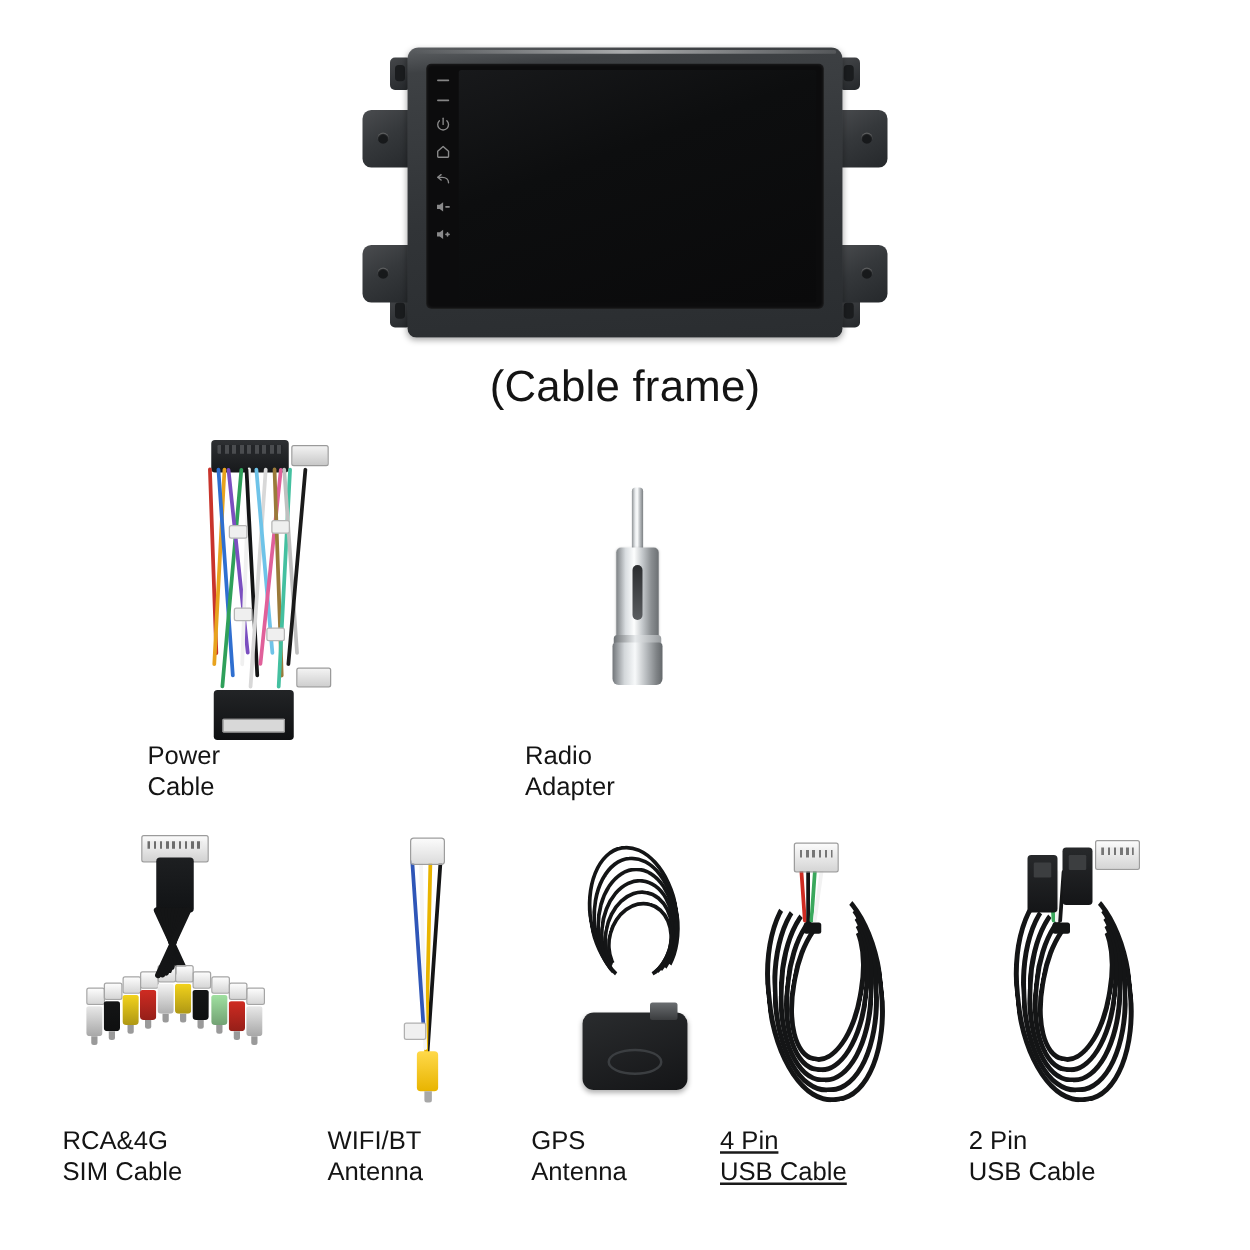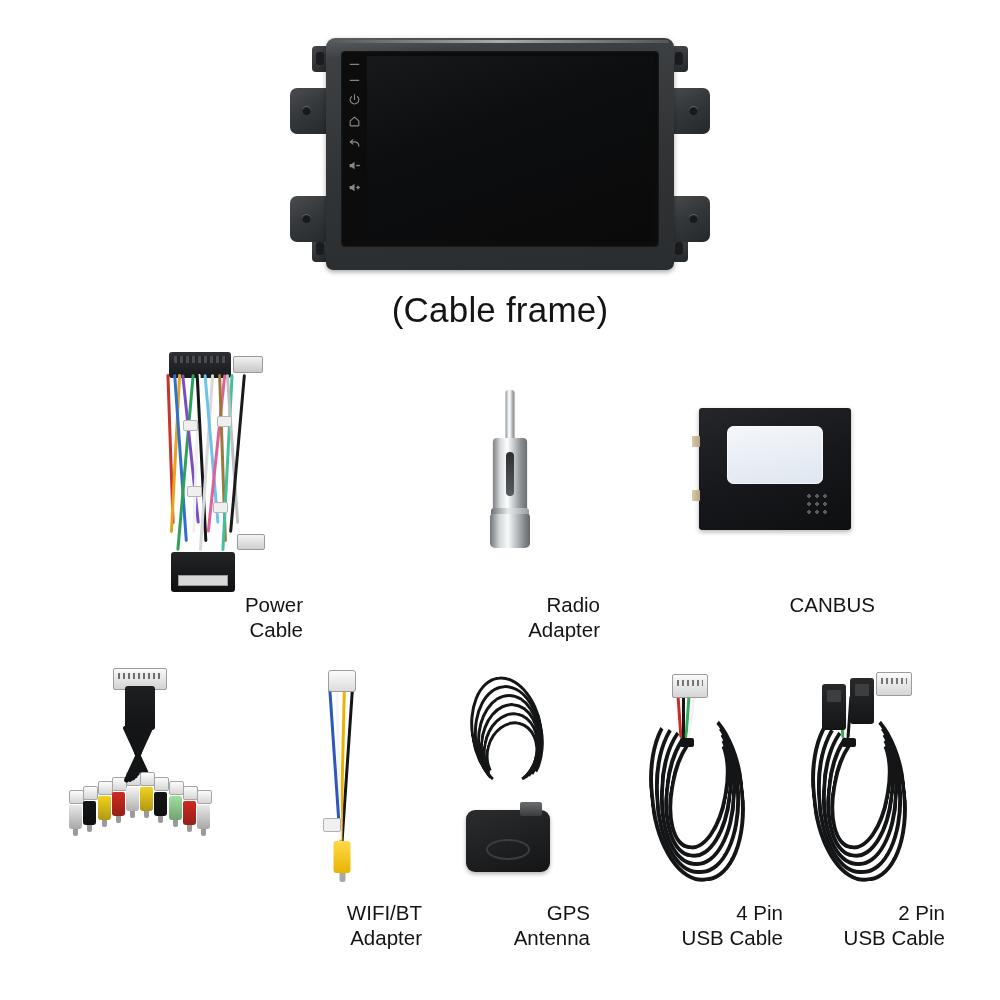--- a/index.html
+++ b/index.html
@@ -127,21 +127,21 @@
   .grid {
     position: absolute;
     left: 0;
     width: 1000px;
   }
   .row-mid { top: 352px; height: 300px; }
   .row-bot { top: 660px; height: 310px; }
 
   .cell {
     position: absolute;
-    text-align: right;
+    text-align: left;
   }
   .art {
     position: relative;
     margin: 0 auto;
   }
   .label {
     font-size: 20.5px;
     line-height: 25px;
     color: #141414;
     white-space: pre-line;
@@ -462,33 +462,20 @@
             <div class="ra-slot"></div>
           </div>
           <div class="ra-ring" style="top:118px;"></div>
           <div class="ra-base"></div>
         </div>
       </div>
       <div class="label">Radio
 Adapter</div>
     </div>
 
-    <div class="cell" style="left:675px; top:0; width:200px;">
-      <div class="art" style="width:152px;height:240px;">
-        <div style="position:absolute;left:0;top:56px;width:152px;height:122px;">
-          <div class="cb-box">
-            <div class="cb-ear" style="top:28px;"></div>
-            <div class="cb-ear" style="top:82px;"></div>
-            <div class="cb-label"></div>
-            <div class="cb-grille"></div>
-          </div>
-        </div>
-      </div>
-      <div class="label">CANBUS</div>
-    </div>
 
   </div>
 
   <div class="grid row-bot">
 
     <div class="cell" style="left:50px; top:0; width:180px;">
       <div class="art" style="width:160px;height:240px;">
         <div style="position:absolute;left:5px;top:8px;width:150px;height:208px;">
           <div class="rca-head"></div>
           <div class="rca-neck"></div>
@@ -549,39 +536,41 @@
               </div>
               <div class="rca-strand" style="left: 83.5px; top: 0px; height: 61.5px; transform: rotate(24.75deg);"></div>
               <div class="rca-plug" style="left: 131.9px; top: 64.25px;">
                 <div class="band"></div>
                 <div class="barrel" style="background:linear-gradient(180deg,#e8e8e8,rgba(0,0,0,.28)),#e8e8e8;"></div>
                 <div class="tip"></div>
               </div>
             </div>
         </div>
       </div>
+      <div class="label">RCA&amp;4G
+SIM Cable</div>
     </div>
 
     <div class="cell" style="left:262px; top:0; width:160px;">
       <div class="art" style="width:90px;height:240px;">
         <div style="position:absolute;left:0;top:10px;width:90px;height:212px;" id="wb-art">
             <div class="wb-wire" style="background: rgb(20, 21, 22); left: 48px; top: 18px; height: 176px; transform: rotate(3.9deg);"></div>
             <div class="wb-wire" style="background: rgb(232, 180, 0); left: 44px; top: 18px; height: 164px; transform: rotate(1.3deg);"></div>
             <div class="wb-wire" style="background: rgb(245, 245, 245); left: 40px; top: 18px; height: 152px; transform: rotate(-1.3deg);"></div>
             <div class="wb-wire" style="background: rgb(47, 86, 184); left: 36px; top: 18px; height: 140px; transform: rotate(-3.9deg);"></div>
           <div class="wb-head"></div>
           <div class="wb-clip" style="left:26px;top:148px;"></div>
           <div class="wb-rca">
             <div class="b"></div>
               <div class="t"></div>
           </div>
         </div>
       </div>
       <div class="label">WIFI/BT
-Adapter</div>
+Antenna</div>
     </div>
 
     <div class="cell" style="left:425px; top:0; width:165px;">
       <div class="art" style="width:140px;height:240px;">
         <div style="position:absolute;left:5px;top:12px;width:130px;height:200px;">
           <div class="gps-coil" id="gps-coil">
               <div style="position: absolute; border-width: 3px; border-style: solid; border-color: rgb(20, 21, 22) rgb(20, 21, 22) transparent; border-image: initial; border-radius: 50%; left: 28px; top: 4px; width: 66px; height: 108px; transform: rotate(-10deg);"></div>
               <div style="position: absolute; border-width: 3px; border-style: solid; border-color: rgb(20, 21, 22) rgb(20, 21, 22) transparent; border-image: initial; border-radius: 50%; left: 31px; top: 13px; width: 62px; height: 98px; transform: rotate(-5deg);"></div>
               <div style="position: absolute; border-width: 3px; border-style: solid; border-color: rgb(20, 21, 22) rgb(20, 21, 22) transparent; border-image: initial; border-radius: 50%; left: 34px; top: 22px; width: 58px; height: 88px; transform: rotate(0deg);"></div>
               <div style="position: absolute; border-width: 3px; border-style: solid; border-color: rgb(20, 21, 22) rgb(20, 21, 22) transparent; border-image: initial; border-radius: 50%; left: 37px; top: 31px; width: 54px; height: 78px; transform: rotate(5deg);"></div>
@@ -591,21 +580,21 @@
           <div class="gps-puck">
             <div class="gps-conn"></div>
             <div class="gps-logo"></div>
           </div>
         </div>
       </div>
       <div class="label">GPS
 Antenna</div>
     </div>
 
-    <div class="cell" style="left:613px; top:0; width:170px;">
+    <div class="cell" style="left:576px; top:0; width:170px;text-decoration:underline;">
       <div class="art" style="width:120px;height:240px;">
         <div class="usb-wrap" id="usb4" style="top:12px;">
             <div style="position: absolute; border-width: 4px; border-style: solid; border-color: transparent rgb(20, 21, 22) rgb(20, 21, 22); border-image: initial; border-radius: 48%; left: 12px; top: 34px; width: 86px; height: 168px; transform: rotate(-6deg);"></div>
             <div style="position: absolute; border-width: 4px; border-style: solid; border-color: transparent rgb(20, 21, 22) rgb(20, 21, 22); border-image: initial; border-radius: 48%; left: 17px; top: 40px; width: 77px; height: 154px; transform: rotate(-2deg);"></div>
             <div style="position: absolute; border-width: 4px; border-style: solid; border-color: transparent rgb(20, 21, 22) rgb(20, 21, 22); border-image: initial; border-radius: 48%; left: 22px; top: 46px; width: 68px; height: 140px; transform: rotate(2deg);"></div>
             <div style="position: absolute; border-width: 4px; border-style: solid; border-color: transparent rgb(20, 21, 22) rgb(20, 21, 22); border-image: initial; border-radius: 48%; left: 27px; top: 52px; width: 59px; height: 126px; transform: rotate(6deg);"></div>
             <div style="position: absolute; border-width: 4px; border-style: solid; border-color: transparent rgb(20, 21, 22) rgb(20, 21, 22); border-image: initial; border-radius: 48%; left: 32px; top: 58px; width: 50px; height: 112px; transform: rotate(10deg);"></div>
             <div class="usb-lead" style="background: rgb(207, 43, 34); left: 40px; top: 24px; height: 42px; transform: rotate(-4deg);"></div>
             <div class="usb-lead" style="background: rgb(20, 21, 22); left: 44px; top: 24px; height: 42px; transform: rotate(0deg);"></div>
             <div class="usb-lead" style="background: rgb(58, 168, 92); left: 48px; top: 24px; height: 42px; transform: rotate(4deg);"></div>

